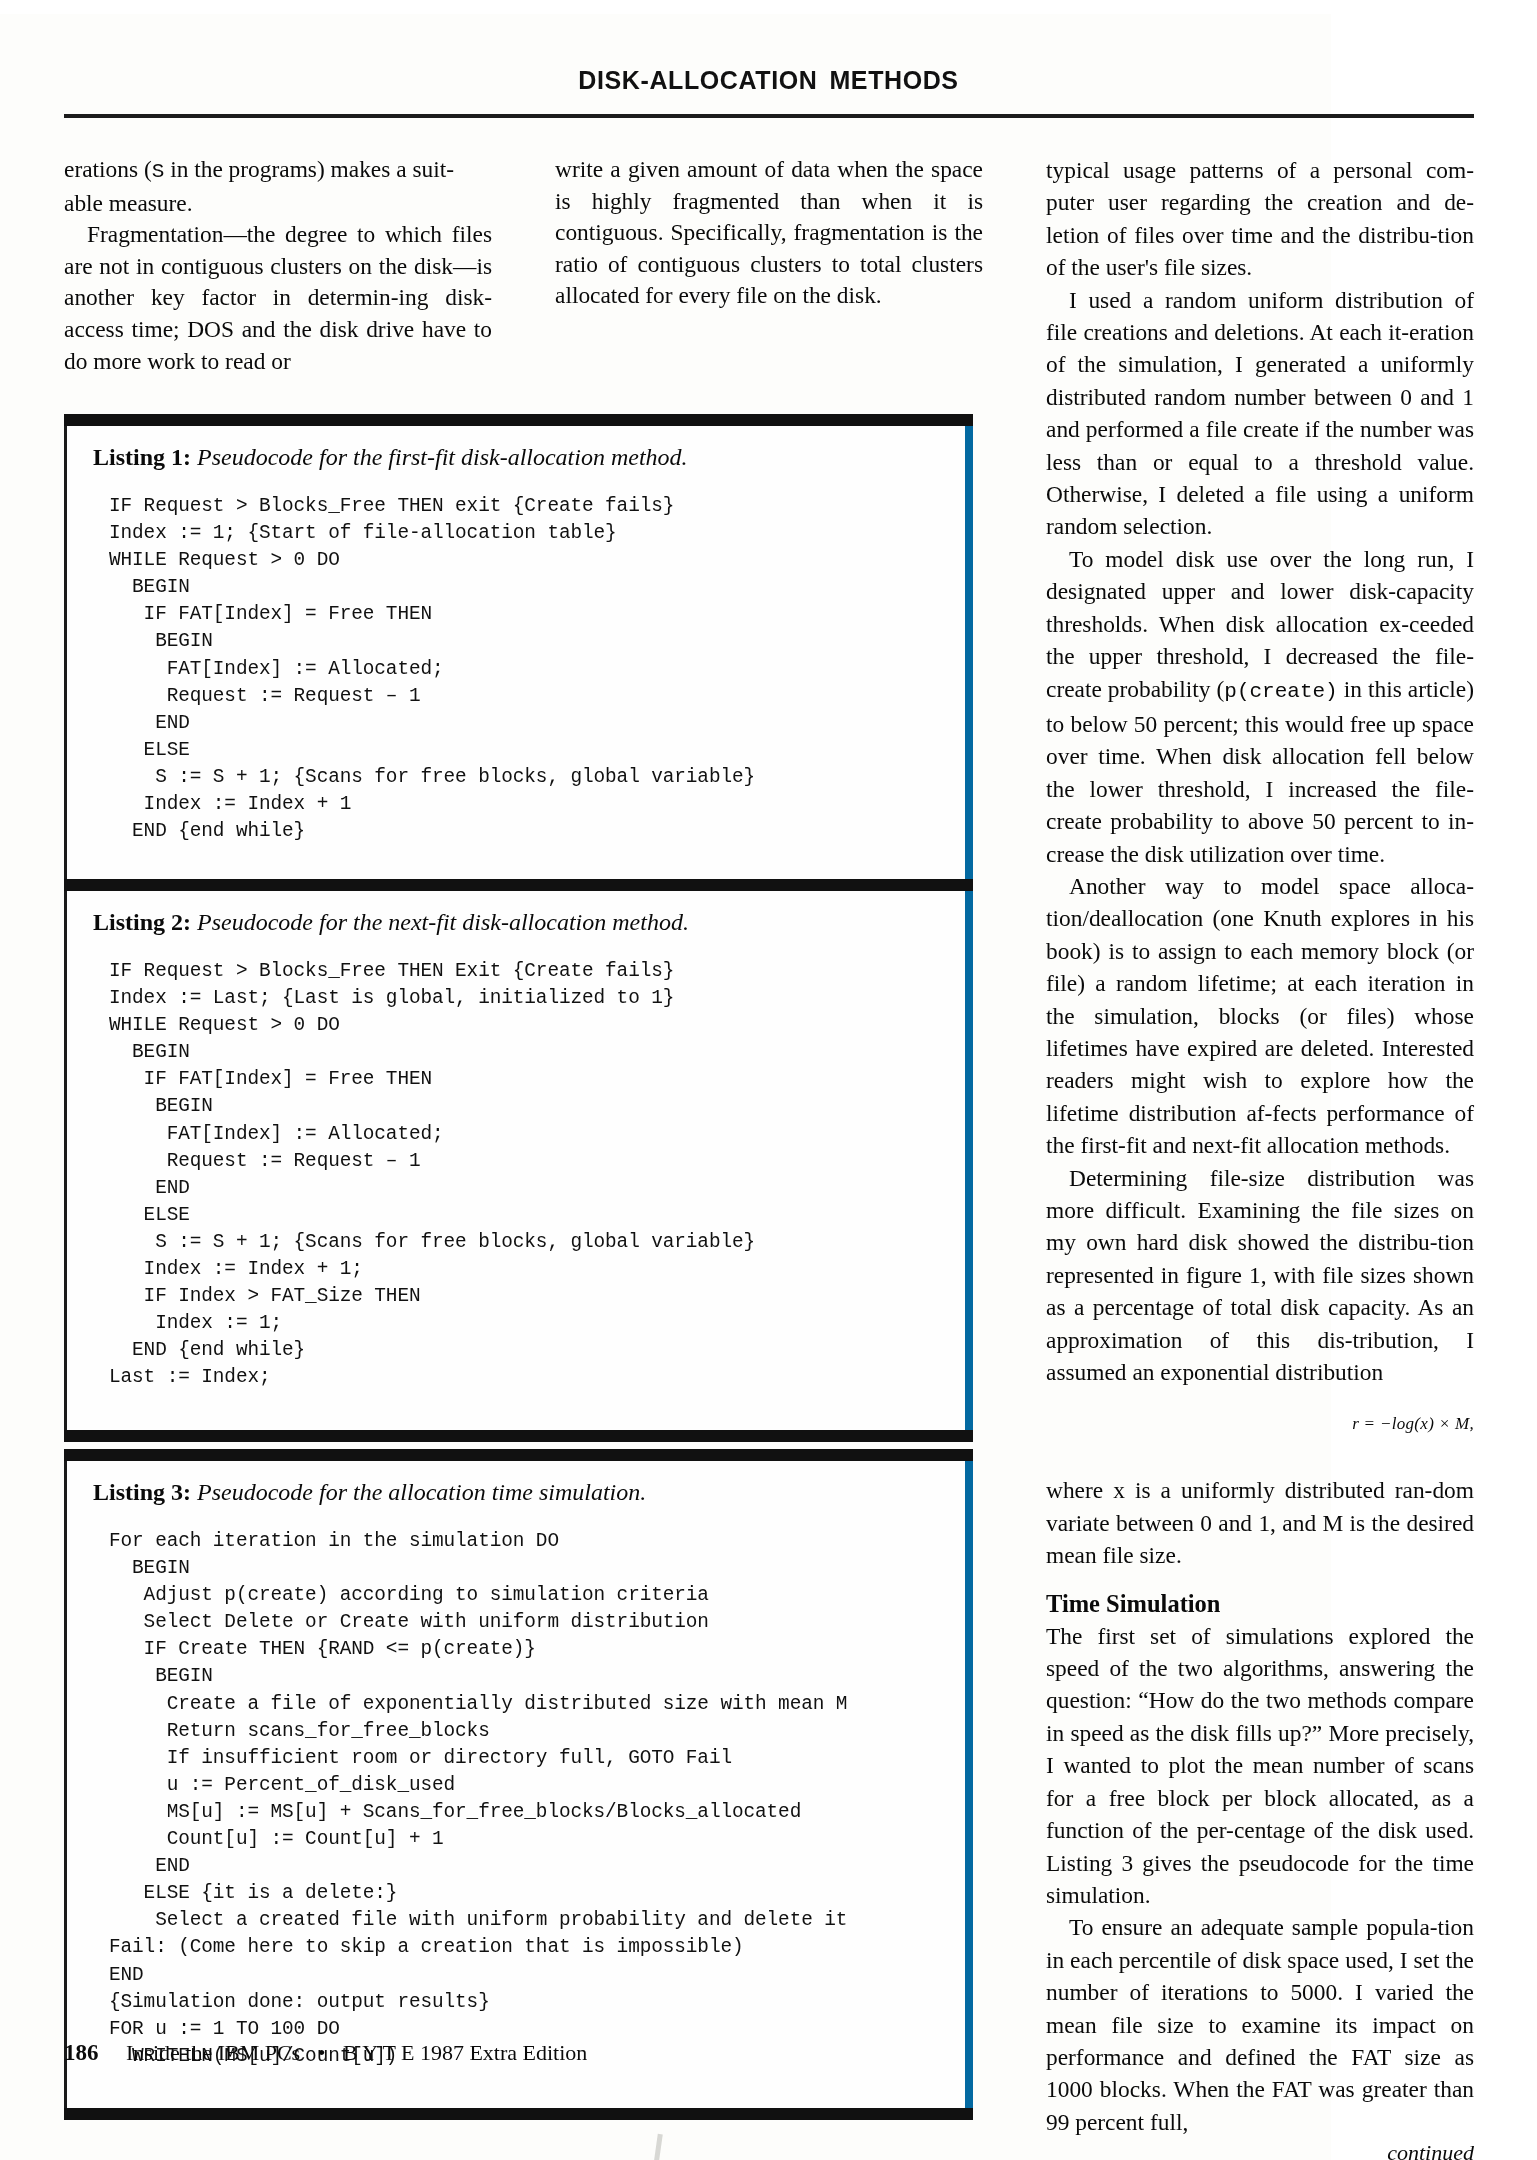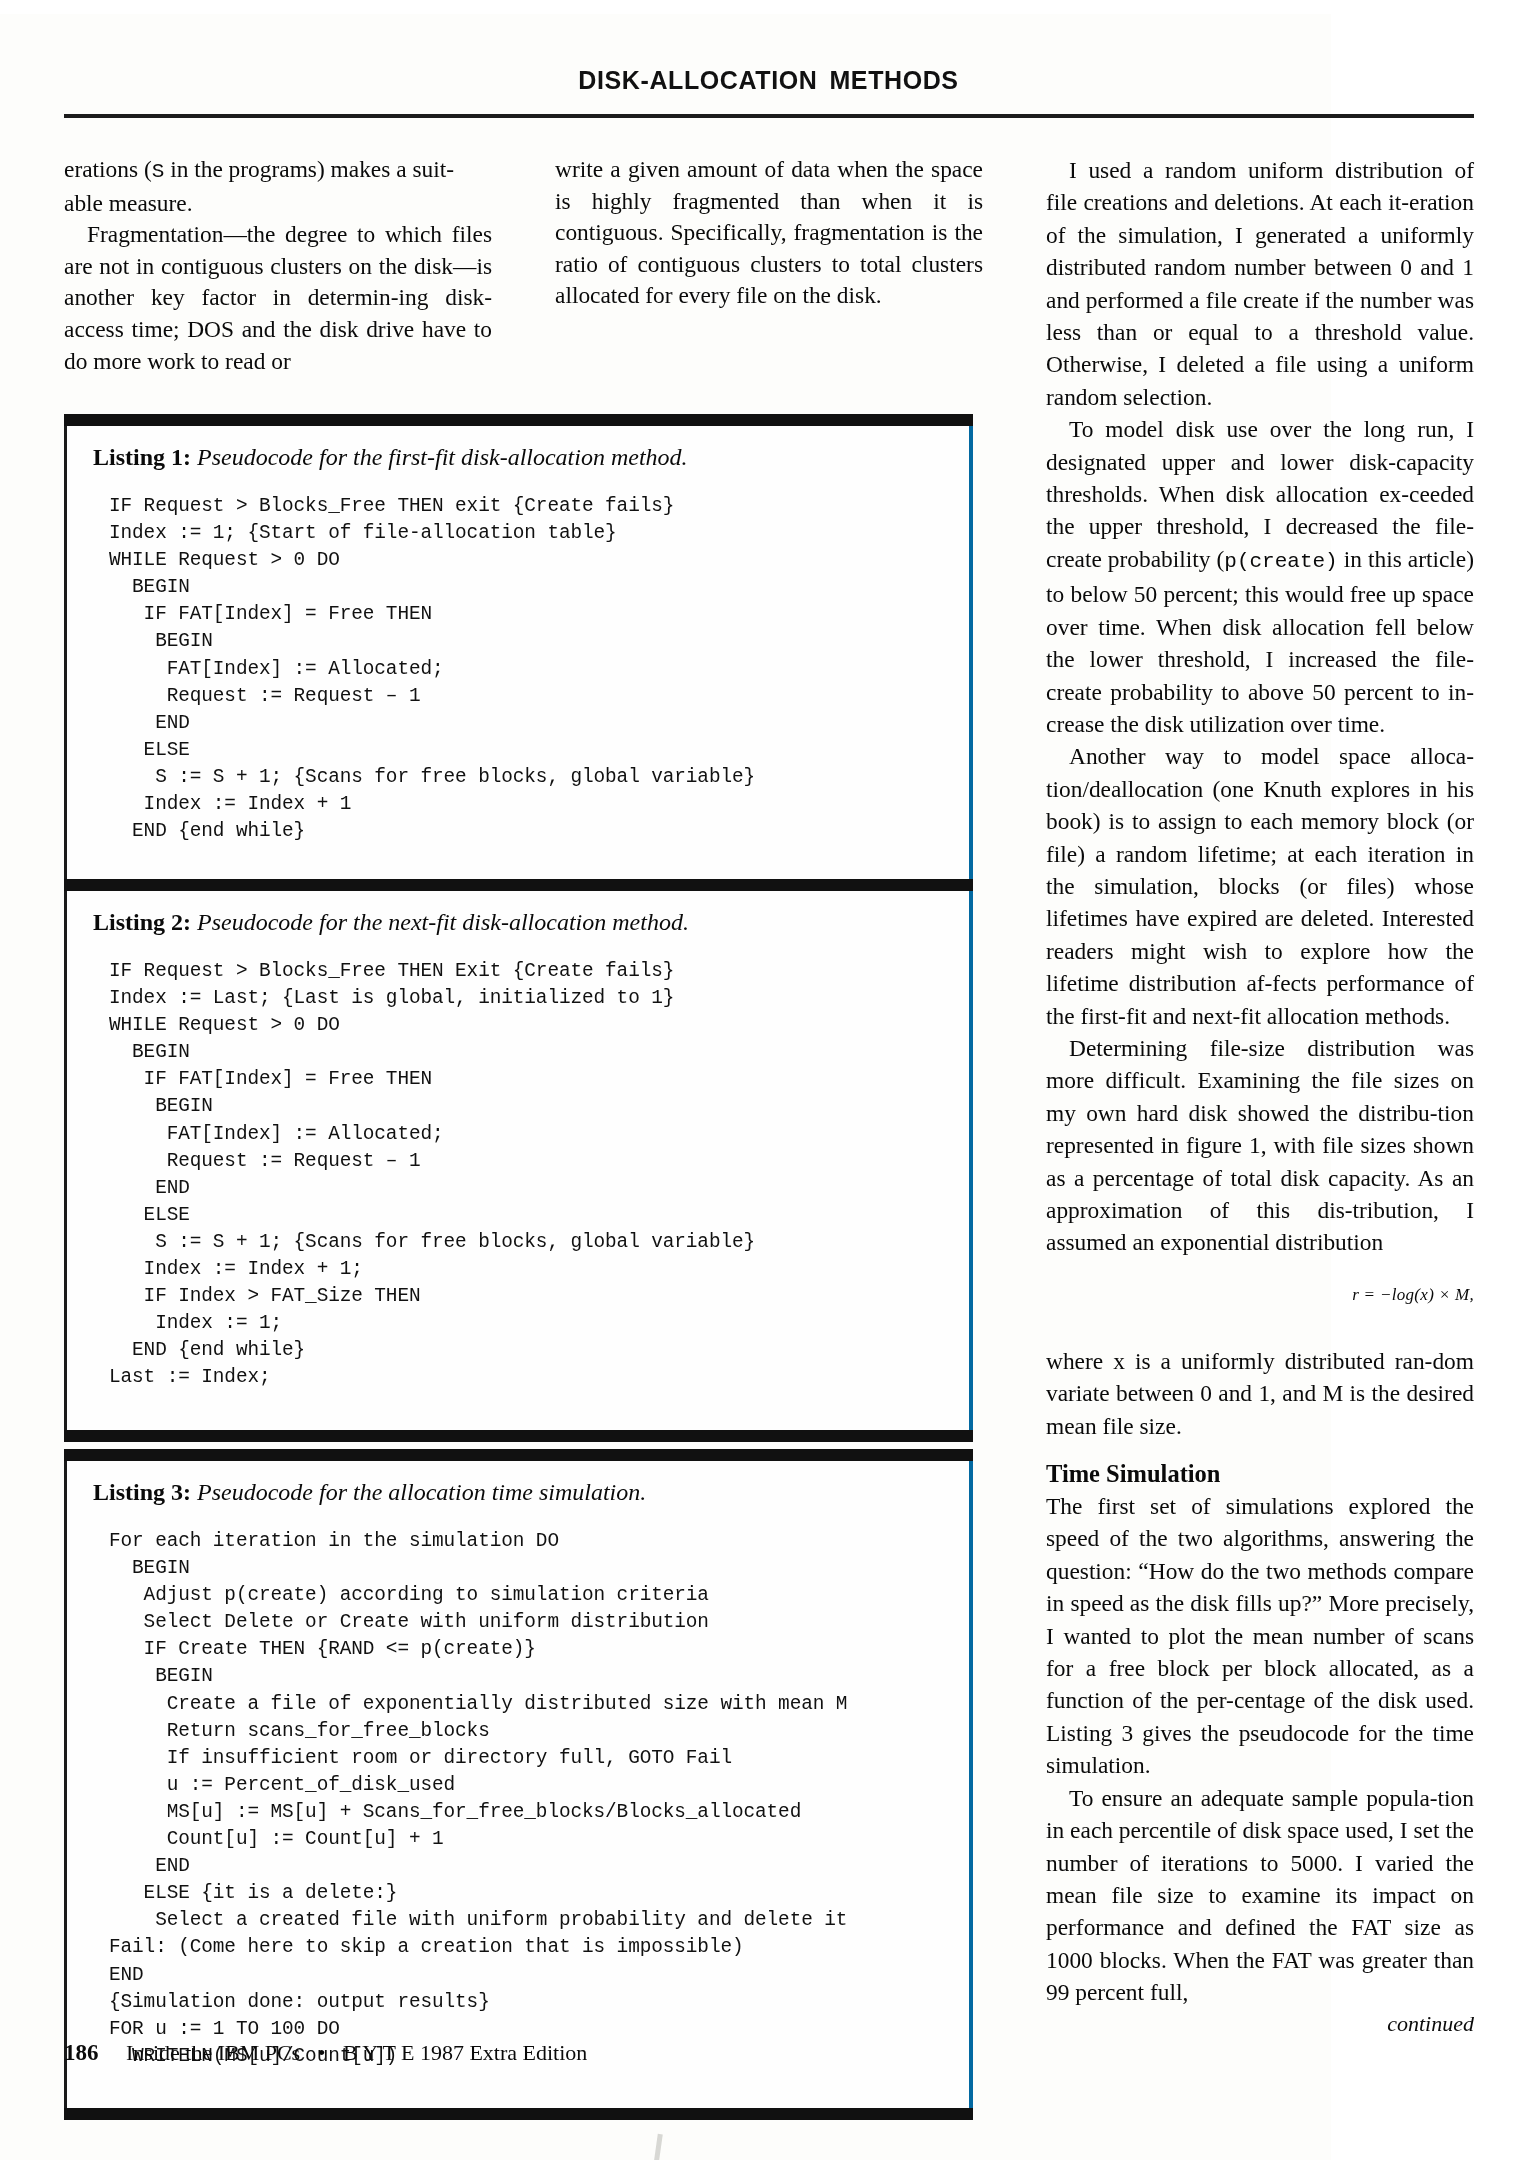--- a/index.html
+++ b/index.html
@@ -113,21 +113,21 @@
     background: #111;
     width: 100%;
   }
   .listing .barBot {
     height: 12px;
     background: #111;
     width: 100%;
   }
   .listing .body {
     border-left: 3px solid #1a1a1a;
-    border-right: 4px solid #0369a1;
+    border-right: 8px solid #0369a1;
     background: #fefefe;
     padding: 18px 22px 22px 26px;
     box-sizing: border-box;
   }
   .listing .cap {
     font-size: 24px;
     margin-bottom: 22px;
     white-space: nowrap;
   }
   .listing .cap b {
@@ -186,20 +186,21 @@
     <div class="col c1">
       <p><span>erations (</span><span class="mono-in">S</span><span> in the programs) makes a suit-</span><br><span>able measure.</span></p>
       <p class="indent">Fragmentation—the degree to which files are not in contiguous clusters on the disk—is another key factor in determin-ing disk-access time; DOS and the disk drive have to do more work to read or</p>
     </div>
 
     <div class="col c2">
       <p>write a given amount of data when the space is highly fragmented than when it is contiguous. Specifically, fragmentation is the ratio of contiguous clusters to total clusters allocated for every file on the disk.</p>
     </div>
 
     <div class="col c3 col3">
+      <p>typical usage patterns of a personal com-puter user regarding the creation and de-letion of files over time and the distribu-tion of the user's file sizes.</p>
       <p class="indent">I used a random uniform distribution of file creations and deletions. At each it-eration of the simulation, I generated a uniformly distributed random number between 0 and 1 and performed a file create if the number was less than or equal to a threshold value. Otherwise, I deleted a file using a uniform random selection.</p>
       <p class="indent"><span>To model disk use over the long run, I designated upper and lower disk-capacity thresholds. When disk allocation ex-ceeded the upper threshold, I decreased the file-create probability (</span><span class="mono-in">p(create)</span><span> in this article) to below 50 percent; this would free up space over time. When disk allocation fell below the lower threshold, I increased the file-create probability to above 50 percent to in-crease the disk utilization over time.</span></p>
       <p class="indent">Another way to model space alloca-tion/deallocation (one Knuth explores in his book) is to assign to each memory block (or file) a random lifetime; at each iteration in the simulation, blocks (or files) whose lifetimes have expired are deleted. Interested readers might wish to explore how the lifetime distribution af-fects performance of the first-fit and next-fit allocation methods.</p>
       <p class="indent">Determining file-size distribution was more difficult. Examining the file sizes on my own hard disk showed the distribu-tion represented in figure 1, with file sizes shown as a percentage of total disk capacity. As an approximation of this dis-tribution, I assumed an exponential distribution</p>
       <div class="formula">r = −log(x) × M,</div>
       <p>where x is a uniformly distributed ran-dom variate between 0 and 1, and M is the desired mean file size.</p>
       <div class="subhead">Time Simulation</div>
       <p>The first set of simulations explored the speed of the two algorithms, answering the question: “How do the two methods compare in speed as the disk fills up?” More precisely, I wanted to plot the mean number of scans for a free block per block allocated, as a function of the per-centage of the disk used. Listing 3 gives the pseudocode for the time simulation.</p>
       <p class="indent">To ensure an adequate sample popula-tion in each percentile of disk space used, I set the number of iterations to 5000. I varied the mean file size to examine its impact on performance and defined the FAT size as 1000 blocks. When the FAT was greater than 99 percent full,</p>
       <div class="contd">continued</div>

